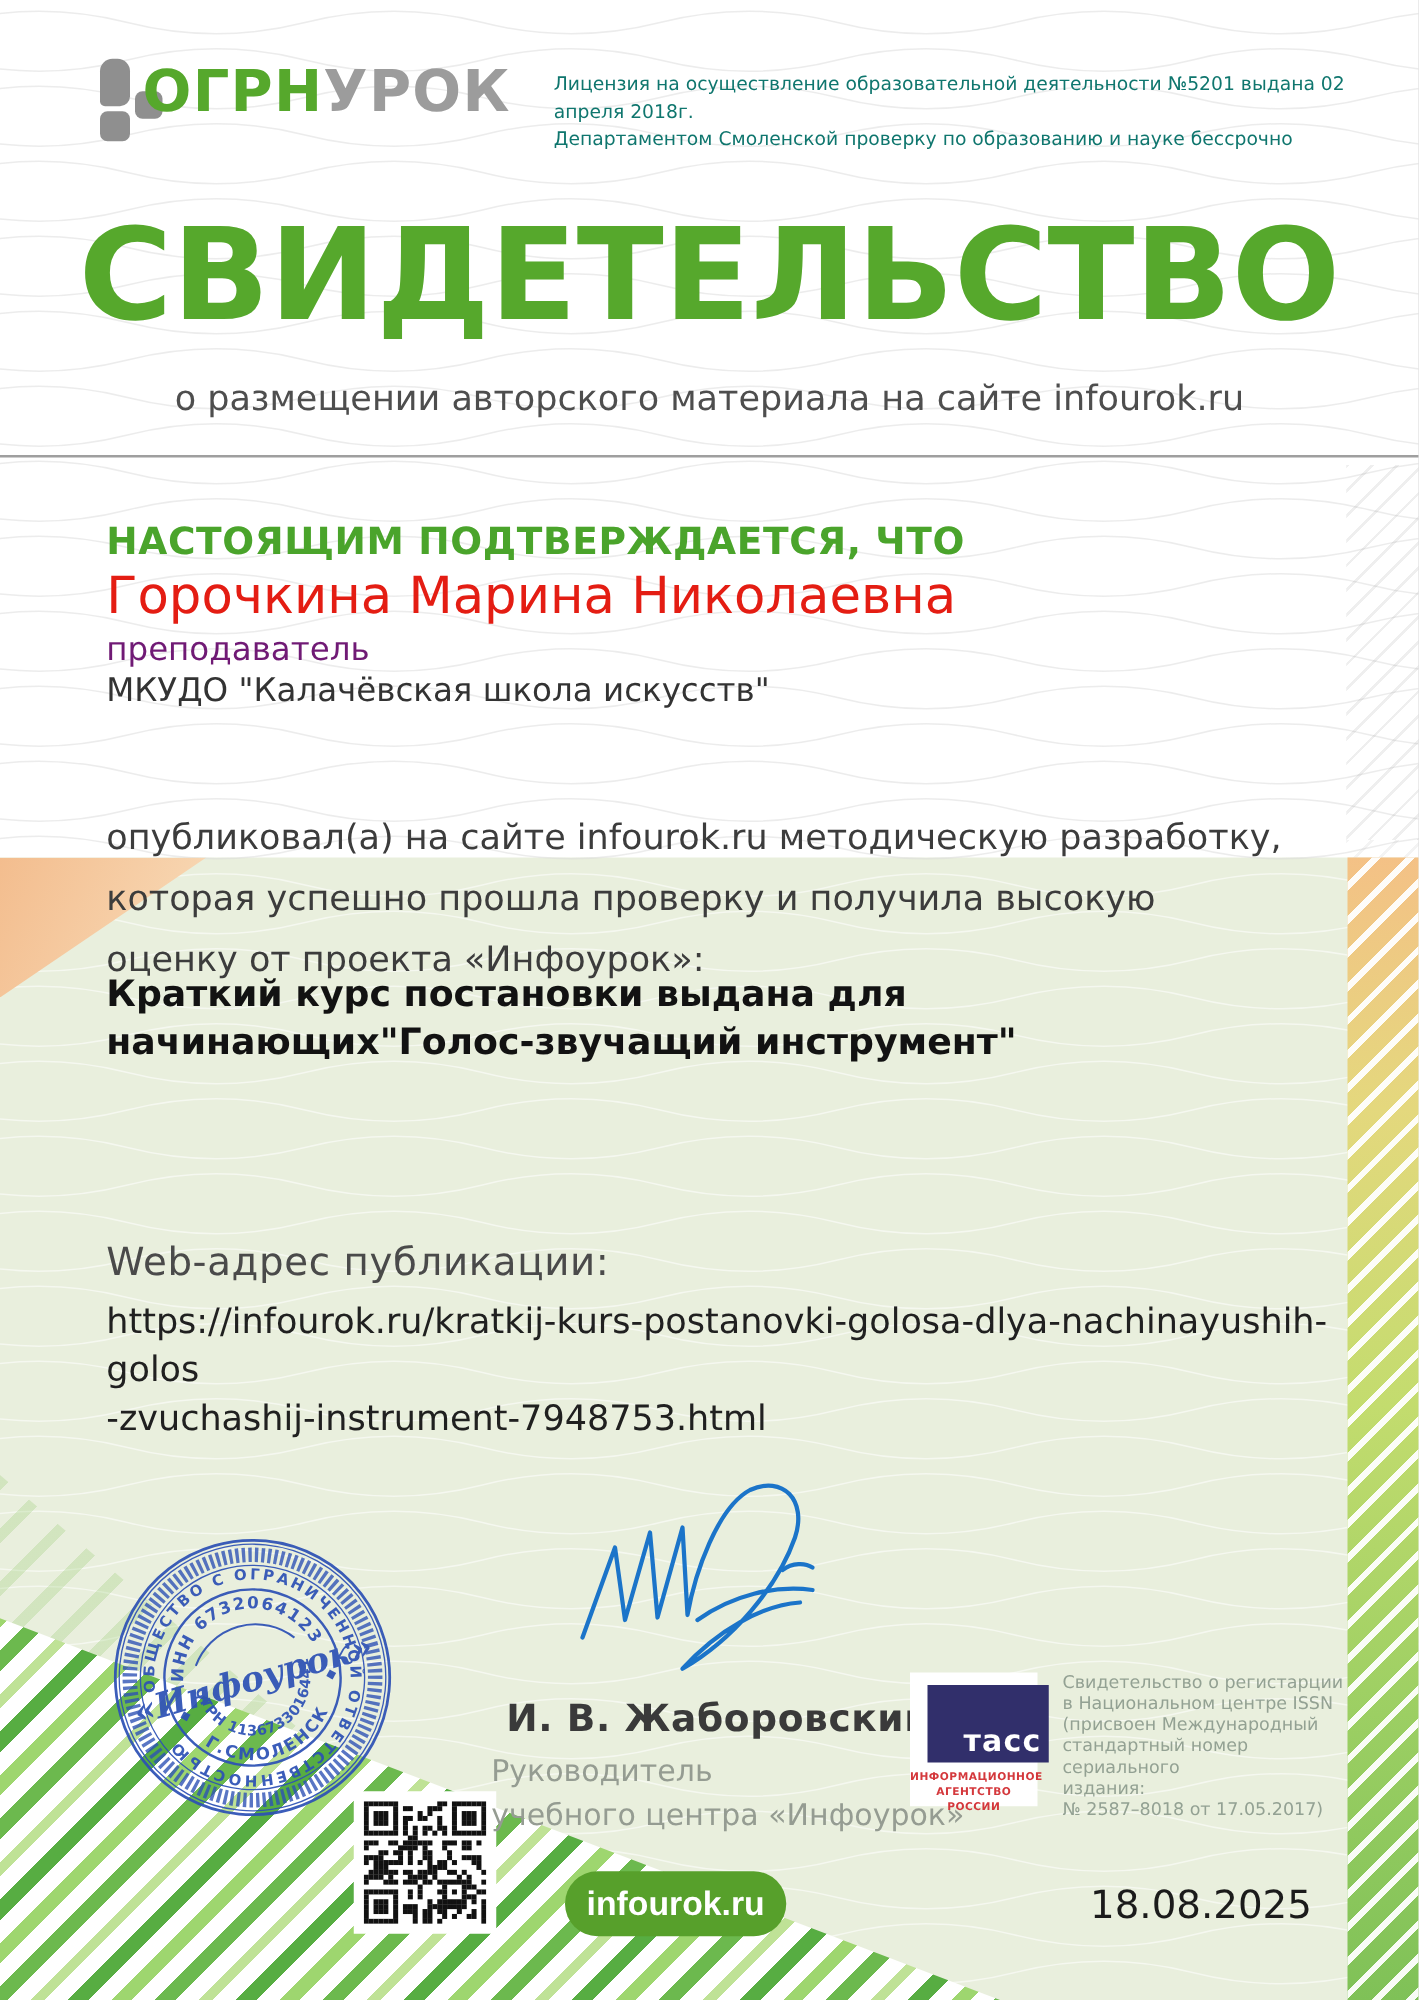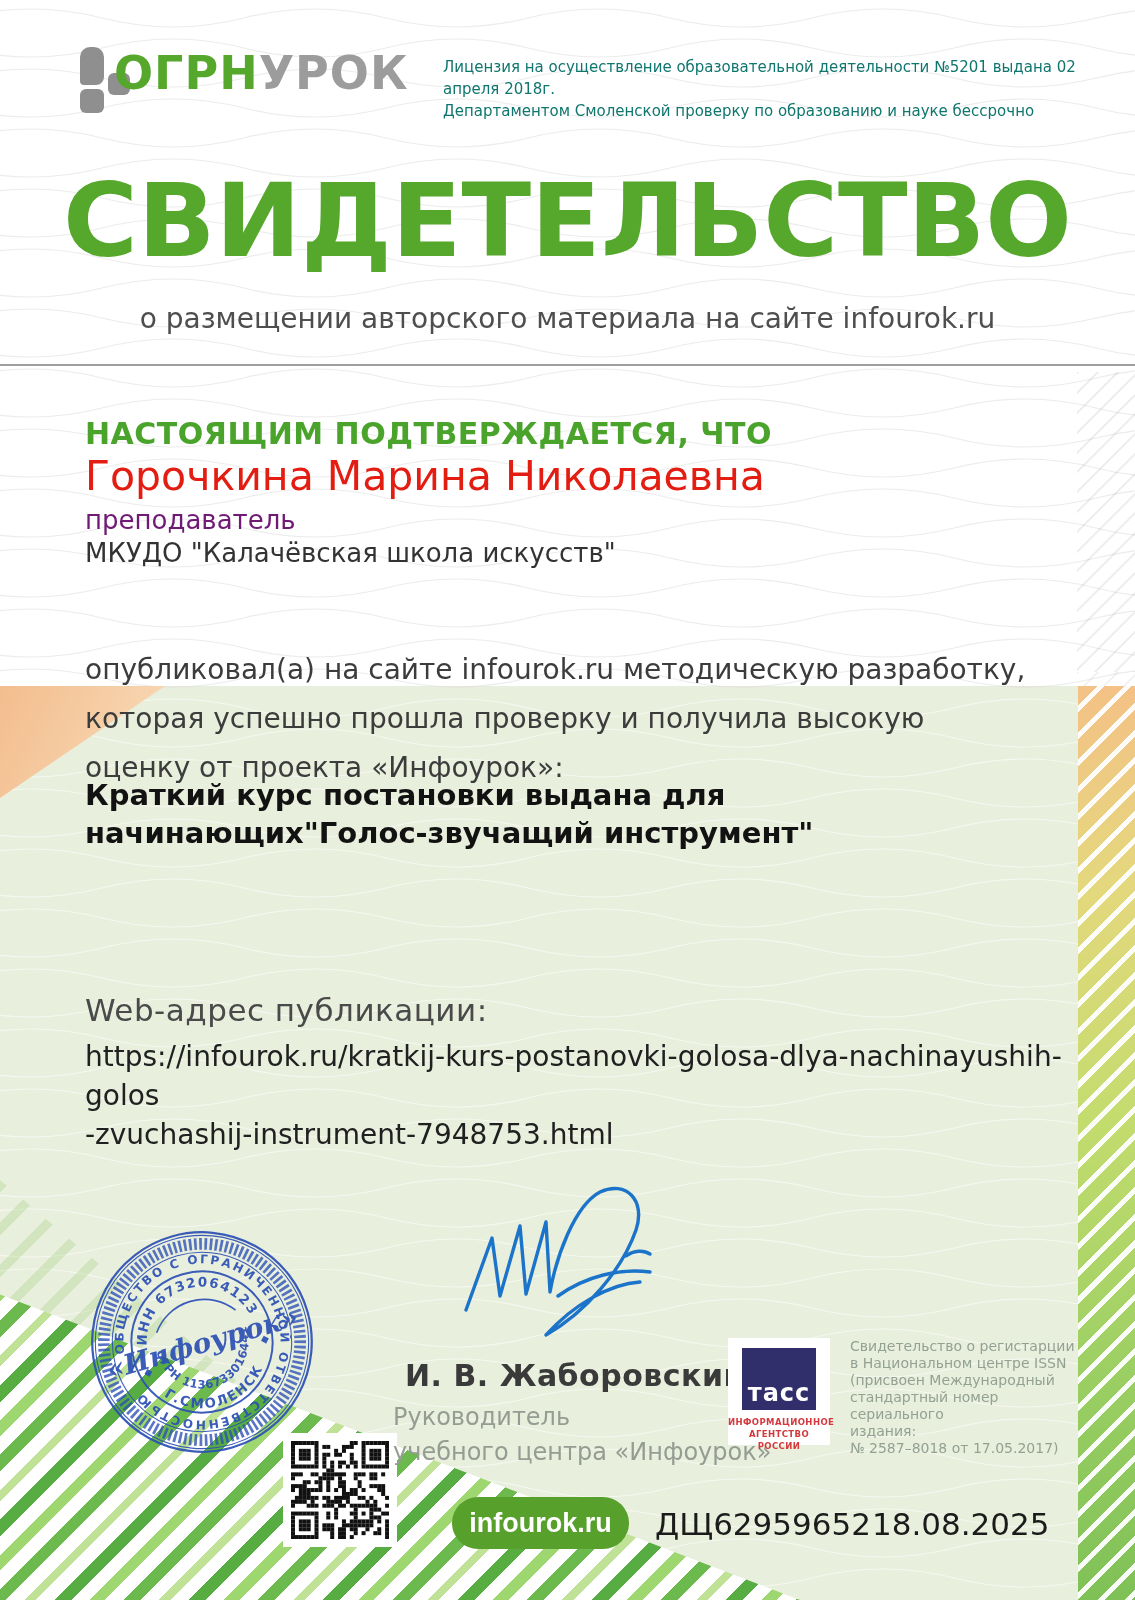--- a/index.html
+++ b/index.html
@@ -57,21 +57,21 @@
   .stamp{left:86px;top:1226px;width:232px;height:232px;z-index:6;opacity:.93;}
   .stamp text{fill:var(--stamp-blue,#2d51b5);}
   .stamp .arc-f{font-weight:bold;}
   .qr-box{left:283px;top:1433px;width:114px;height:114px;background:#ffffff;z-index:6;}
   #qr{position:absolute;left:8px;top:8px;width:98px;height:98px;}
   .signature{left:450px;top:1172px;width:215px;height:185px;z-index:6;}
   .sign-name{left:405px;top:1358px;z-index:6;font-size:30px;font-weight:bold;color:#3a3a3a;letter-spacing:.5px;}
   .sign-role{left:393px;top:1400px;z-index:6;font-size:24px;color:#959c92;line-height:35px;}
   .tass-panel{left:728px;top:1338px;width:102px;height:107px;background:#ffffff;z-index:6;}
   .tass-square{position:absolute;left:14px;top:10px;width:74px;height:62px;background:var(--tass-navy,#312f6b);
-       display:flex;align-items:flex-end;justify-content:center;}
+       display:flex;align-items:flex-end;justify-content:center;padding-left:23px;}
   .tass-square span{color:#ffffff;font-weight:bold;font-size:24px;line-height:1;padding-bottom:5px;letter-spacing:1px;}
   .tass-caption{position:absolute;left:0;top:78px;width:102px;text-align:center;
        font-size:8.5px;font-weight:bold;color:var(--tass-red,#d4383c);letter-spacing:.4px;line-height:12px;}
   .issn{left:850px;top:1338px;width:230px;z-index:6;font-size:14px;color:#93a193;line-height:17px;}
   
   .site-btn{left:452px;top:1497px;width:177px;height:52px;border-radius:26px;background:var(--button-green,#57a02b);
        z-index:6;display:flex;align-items:center;justify-content:center;border:none;cursor:pointer;}
   .site-btn span{color:#ffffff;font-weight:bold;font-size:27px;}
   .cert-no{left:655px;top:1506px;z-index:6;font-size:31px;color:#1b1b1b;}
   .cert-date{left:872px;top:1506px;z-index:6;font-size:31px;color:#1b1b1b;}
@@ -543,16 +543,15 @@
     <div>в Национальном центре ISSN</div>
     <div>(присвоен Международный</div>
     <div>стандартный номер сериального</div>
     <div>издания:</div>
     <div>№ 2587–8018 от 17.05.2017)</div>
   </div>
 
   <button class="abs site-btn">
       <span>infourok.ru</span>
     </button>
-  <div class="abs cert-no">ДЩ62959652</div>
   <div class="abs cert-date">18.08.2025</div>
 
 </div>
 
 </body></html>

